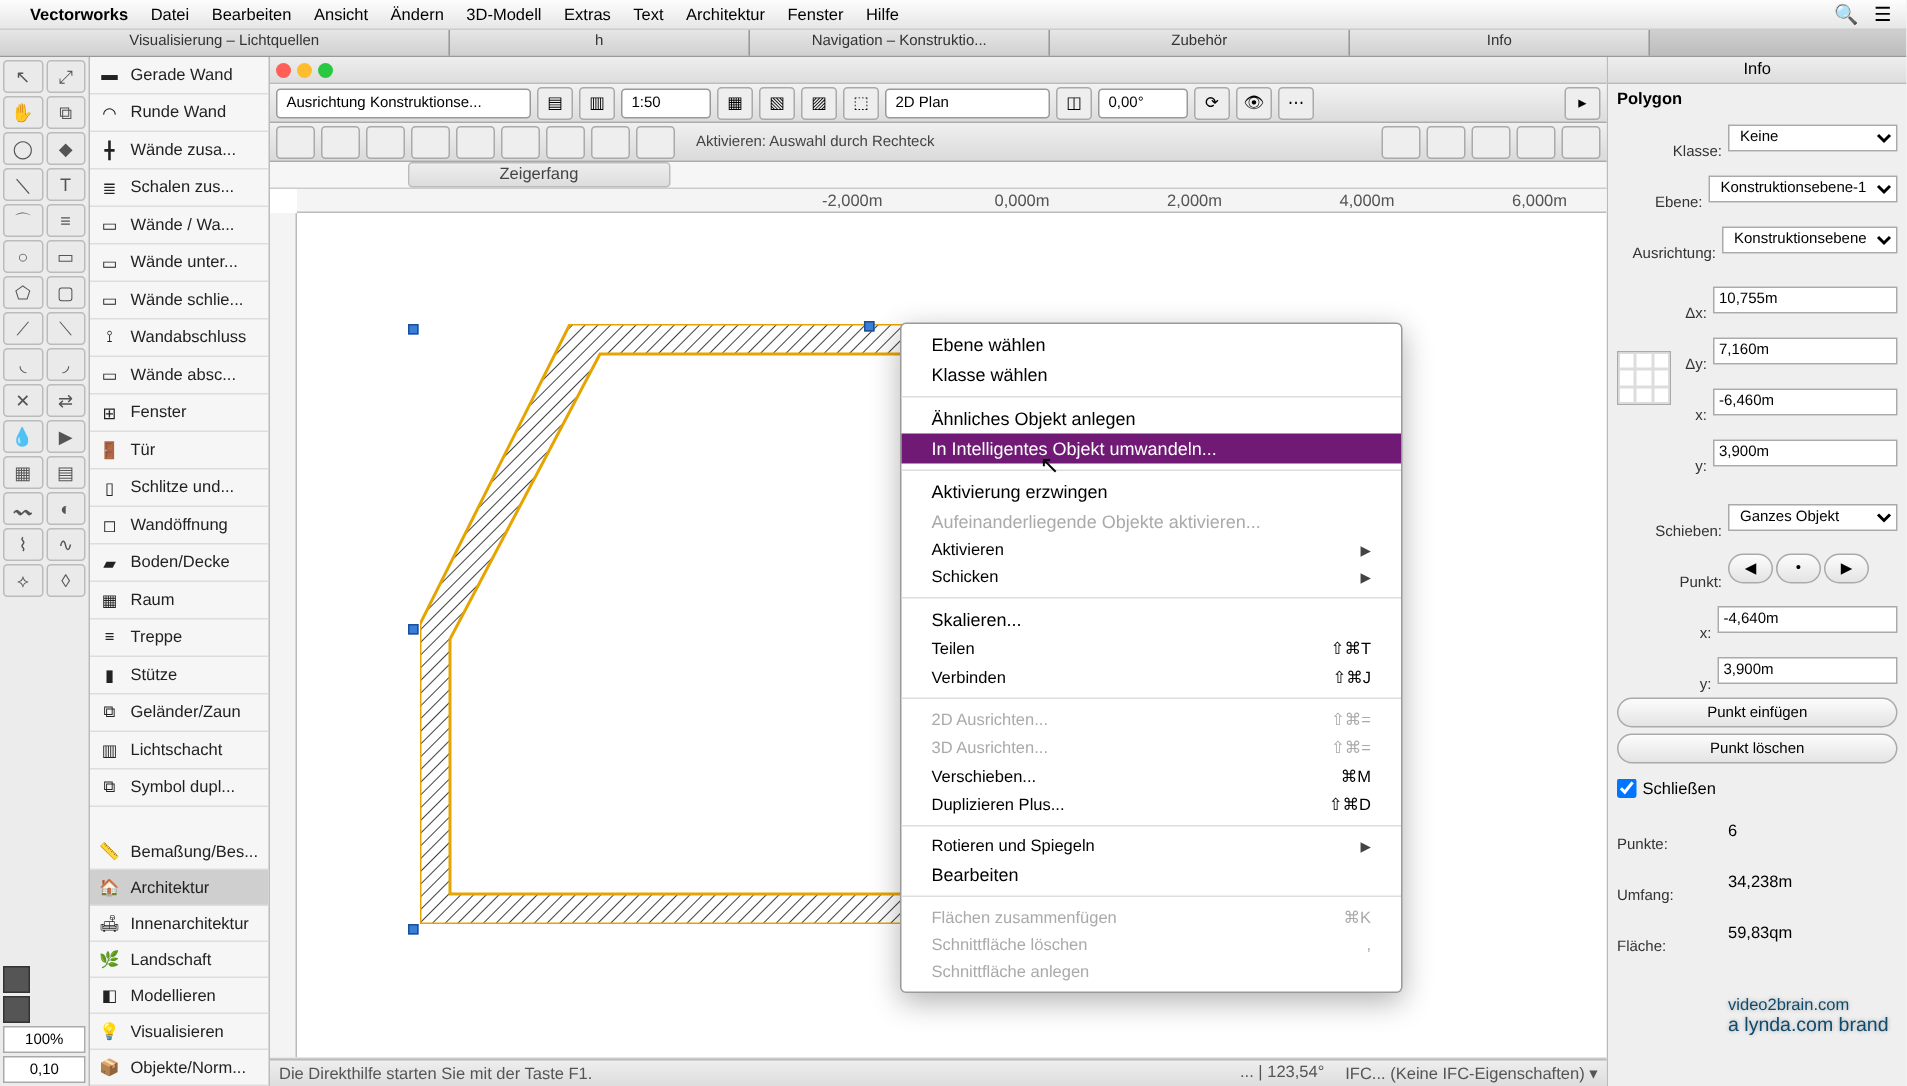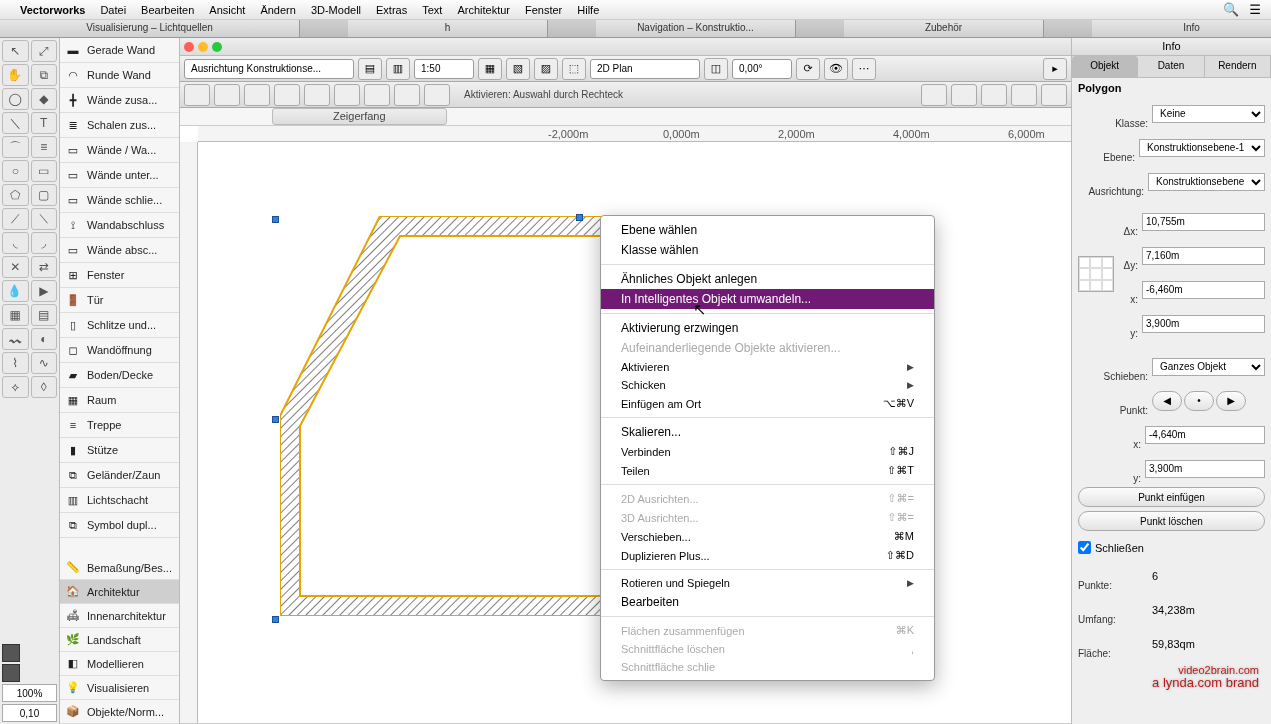--- a/index.html
+++ b/index.html
@@ -7,21 +7,21 @@
 
 
 .menubar { height: 20px; background: linear-gradient(#fdfdfd,#e6e6e6); display: flex; align-items: center; padding: 0 10px; border-bottom: 1px solid #ccc; justify-content: space-between; }
 .menubar .apple { font-size: 14px; margin-right: 10px; }
 .menubar .app { font-weight: bold; margin-right: 15px; }
 .menubar .mitem { margin-right: 15px; }
 .menubar .spacer { flex: 1; }
 .menubar .ricon { margin-left: 10px; font-size: 13px; }
 
 
-.tabstrip { height: 18px; background: linear-gradient(#cfcfcf,#bdbdbd); display: flex; border-bottom: 1px solid #999; gap: 48px; }
+.tabstrip { height: 18px; background: linear-gradient(#cfcfcf,#bdbdbd); display: flex; border-bottom: 1px solid #999; }
 .tabstrip .tab { flex: 0 0 auto; width: 300px; text-align: center; padding: 2px 0; border-right: 1px solid #999; color: #333; background: linear-gradient(#e6e6e6,#d0d0d0); font-size: 10px; }
 .tabstrip .tab.narrow { width: 200px; }
 
 .mainarea { position: absolute; top: 38px; left: 0; right: 0; bottom: 0; display: flex; }
 
 
 .toolcol { width: 60px; background: #ececec; border-right: 1px solid #bbb; display: flex; flex-direction: column; }
 .toolgrid { display: grid; grid-template-columns: 1fr 1fr; gap: 2px; padding: 2px; }
 .toolgrid .tbtn { height: 22px; background: #eaeaea; border: 1px solid #bbb; border-radius: 3px; display:flex;align-items:center;justify-content:center; font-size:12px; color:#555; }
 .zoombox { margin-top: auto; padding: 2px; display:flex;flex-direction:column;gap:2px; }
@@ -80,21 +80,21 @@
 .anchorgrid div { border:1px solid #ddd; }
 
 
 .ctxmenu { position:absolute; left:600px; top:215px; width:335px; background:#fff; border:1px solid #9a9a9a; border-radius:4px; box-shadow:0 6px 20px rgba(0,0,0,.3); padding:4px 0; z-index:50; }
 .ctxmenu .mi { padding:3px 20px 3px 20px; font-size:12px; color:#000; display:flex; justify-content:space-between; align-items:center; }
 .ctxmenu .mi.dis { color:#aaa; }
 .ctxmenu .mi.hl { background:#701a75; color:#fff; }
 .ctxmenu .sep { height:1px; background:#ddd; margin:4px 0; }
 .ctxmenu .arr::after { content:"▶"; font-size:9px; color:#444; }
 
-.watermark { position:absolute; right:12px; bottom:34px; color:#b91c1c; font-size:18px; text-align:right; line-height:1.1; text-shadow:0 0 3px rgba(0,0,0,.3); pointer-events:none;}
+.watermark { position:absolute; right:12px; bottom:34px; color:#0c4a6e; font-size:18px; text-align:left; line-height:1.1; text-shadow:0 0 3px rgba(0,0,0,.3); pointer-events:none;}
 .watermark .l1{font-weight:300;} .watermark .l2{font-size:13px;}
 
 .cursor { position:absolute; left:693px; top:300px; font-size:16px; z-index:60; }
 </style>
 </head>
 <body>
 
 <div class="menubar">
   <span class="apple"></span>
   <span class="app">Vectorworks</span>
@@ -349,29 +349,31 @@
                    M 120 20 L 380 20 L 380 380 L 20 380 L 20 210 Z" fill="url(#hatch)" fill-rule="evenodd" stroke="#e6a400" stroke-width="2"></path>
         </svg>
       </div>
       <div class="handle" style="left:92px; top:90px"></div>
       <div class="handle" style="left:700px; top:90px"></div>
       <div class="handle" style="left:396px; top:88px"></div>
       <div class="handle" style="left:92px; top:290px"></div>
       <div class="handle" style="left:92px; top:490px"></div>
     </div>
 
+    <div class="statusbar">
+      <span>Die Direkthilfe starten Sie mit der Taste F1.</span>
+      <span class="rslot">
+        <span>... | 123,54°</span>
+        <span>IFC... (Keine IFC-Eigenschaften) ▾</span>
+      </span>
+    </div>
   </div>
 
   <div class="infocol">
     <div class="title">Info</div>
-    <div class="tabs">
-      <div class="t active">Objekt</div>
-      <div class="t">Daten</div>
-      <div class="t">Rendern</div>
-    </div>
     <div class="section">
       <div class="hd">Polygon</div>
       <div class="row">
           <span class="lab">Klasse:</span>
           <select><option>Keine</option></select>
         </div>
       <div class="row">
           <span class="lab">Ebene:</span>
           <select><option>Konstruktionsebene-1</option></select>
         </div>
@@ -464,33 +466,29 @@
   <div class="mi">Aktivierung erzwingen</div>
   <div class="mi dis">Aufeinanderliegende Objekte aktivieren...</div>
   <div class="mi arr">
       <span>Aktivieren</span>
       <span></span>
     </div>
   <div class="mi arr">
       <span>Schicken</span>
       <span></span>
     </div>
-  <div class="mi">
-      <span>Einfügen am Ort</span>
-      <span>⌥⌘V</span>
-    </div>
   <div class="sep"></div>
   <div class="mi">Skalieren...</div>
   <div class="mi">
+      <span>Teilen</span>
+      <span>⇧⌘T</span>
+    </div>
+  <div class="mi">
       <span>Verbinden</span>
       <span>⇧⌘J</span>
-    </div>
-  <div class="mi">
-      <span>Teilen</span>
-      <span>⇧⌘T</span>
     </div>
   <div class="sep"></div>
   <div class="mi dis">
       <span>2D Ausrichten...</span>
       <span>⇧⌘=</span>
     </div>
   <div class="mi dis">
       <span>3D Ausrichten...</span>
       <span>⇧⌘=</span>
     </div>
@@ -511,21 +509,21 @@
   <div class="sep"></div>
   <div class="mi dis">
       <span>Flächen zusammenfügen</span>
       <span>⌘K</span>
     </div>
   <div class="mi dis">
       <span>Schnittfläche löschen</span>
       <span>,</span>
     </div>
   <div class="mi dis">
-      <span>Schnittfläche schlie</span>
+      <span>Schnittfläche anlegen</span>
     </div>
 </div>
 
 <div class="cursor">↖</div>
 
 <div class="watermark">
   <div class="l1">video2brain.com</div>
   <div class="l2">a lynda.com brand</div>
 </div>
 

